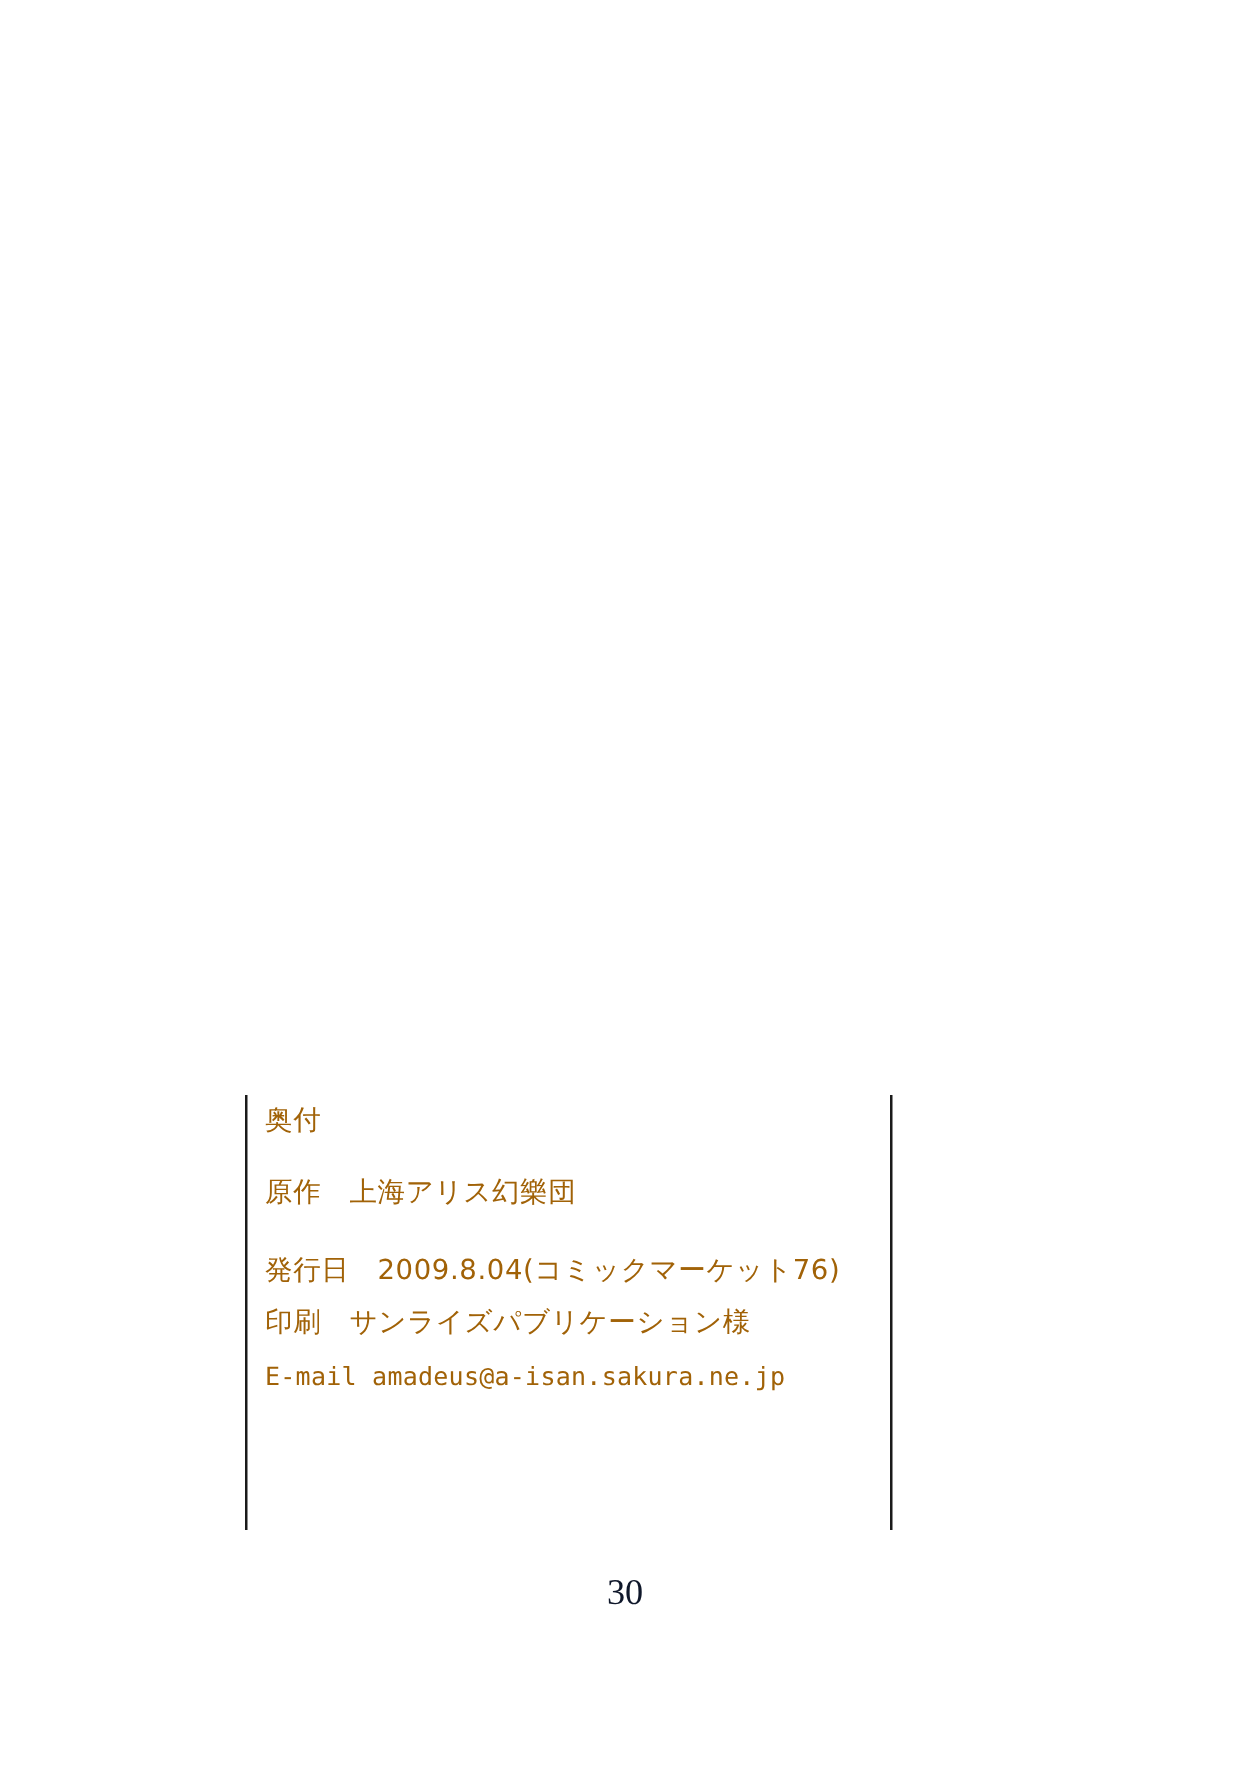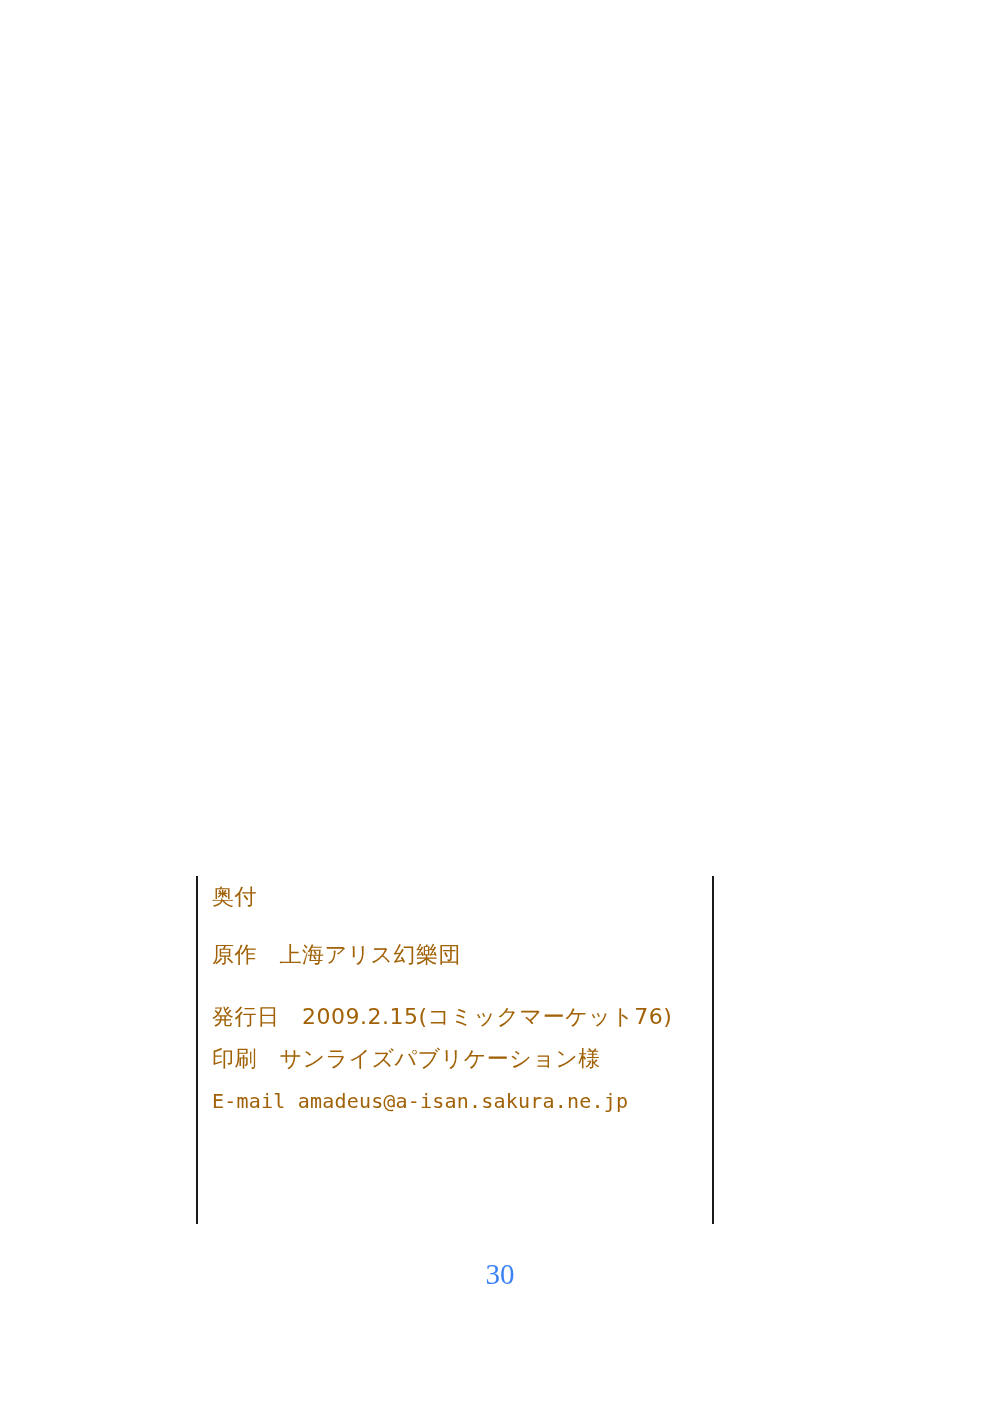--- a/index.html
+++ b/index.html
@@ -72,38 +72,38 @@
   .gap-med   { height: 20px; }
 
   .page-number {
     position: absolute;
     left: 0;
     right: 0;
     top: 1258px;
     text-align: center;
     font-family: "Liberation Serif", serif;
     font-size: 29px;
-    color: #3b82f6;
+    color: #0f172a;
   }
 </style>
 </head>
 <body>
 
 <div class="page">
 
   <div class="colophon">
     <div class="rule rule-left"></div>
     <div class="rule rule-right"></div>
 
     <div class="colophon-inner">
       <div class="line jp">奥付</div>
       <div class="gap-small"></div>
       <div class="line jp">原作　上海アリス幻樂団</div>
       <div class="gap-med"></div>
-      <div class="line jp">発行日　2009.2.15(コミックマーケット76)</div>
+      <div class="line jp">発行日　2009.8.04(コミックマーケット76)</div>
       <div class="line jp">印刷　サンライズパブリケーション様</div>
       <div class="line mono">E-mail amadeus@a-isan.sakura.ne.jp</div>
       <div class="gap-small"></div>
     </div>
   </div>
 
   <div class="page-number">30</div>
 
 </div>
 

